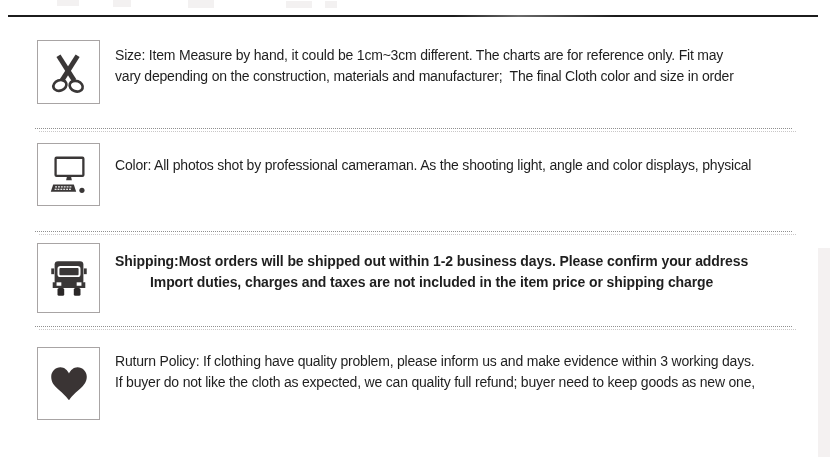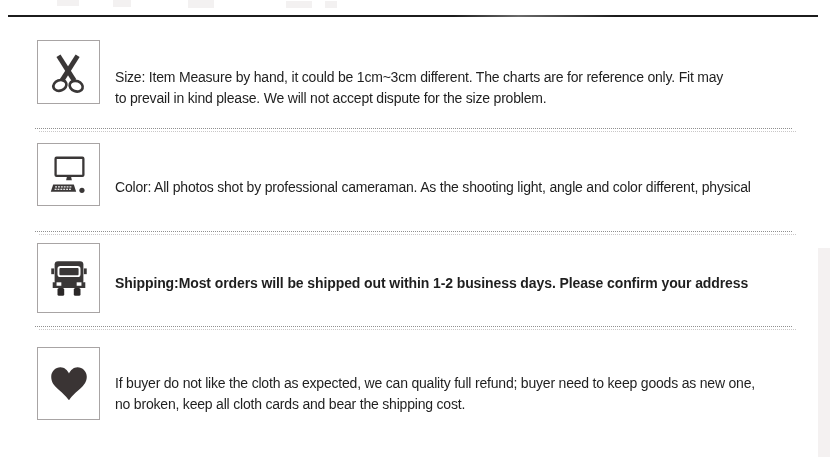--- a/index.html
+++ b/index.html
@@ -15,21 +15,21 @@
     background:linear-gradient(90deg,#1c1c1c 0%,#1c1c1c 55%,#6a6a6a 63%,#1c1c1c 75%,#1c1c1c 100%);
   }
   .policy-section { position:absolute; left:0; width:830px; }
   .icon-box {
     position:absolute; left:37px; top:0; width:61px;
     background:#fff; border:1px solid #a8a4a4;
     display:flex; align-items:center; justify-content:center;
     box-sizing:content-box;
   }
   .icon-box svg { display:block; }
-  .text-block { position:absolute; left:115px;margin-top:22px; }
+  .text-block { position:absolute; left:115px; }
   .line {
     white-space:pre; font-size:14px; line-height:21px;
     letter-spacing:-0.2px; color:#1f1f1f;
   }
   .bold .line { font-weight:bold; letter-spacing:-0.1px;text-align:center; }
   .dotted-sep {
     position:absolute; left:35px; width:757px; height:0;
     border-top:1px dotted #8f8f8f;
   }
   .dotted-sep::after {
@@ -60,21 +60,21 @@
         <g stroke="#3a3737" fill="none">
           <line x1="13" y1="7" x2="29.5" y2="33" stroke-width="5"></line>
           <line x1="33" y1="7" x2="16.5" y2="33" stroke-width="5"></line>
           <ellipse cx="14.5" cy="38" rx="7" ry="5.4" stroke-width="2.8" transform="rotate(-20 14.5 38)"></ellipse>
           <ellipse cx="31.5" cy="38.8" rx="7" ry="5.4" stroke-width="2.8" transform="rotate(20 31.5 38.8)"></ellipse>
         </g>
       </svg>
     </div>
     <div class="text-block" style="top:5px">
       <div class="line">Size: Item Measure by hand, it could be 1cm~3cm different. The charts are for reference only. Fit may</div>
-      <div class="line">to prevail in kind please. We will not accept dispute for the size problem.</div>
+      <div class="line">vary depending on the construction, materials and manufacturer;  The final Cloth color and size in order</div>
     </div>
   </section>
 
   <div class="dotted-sep" style="top:128px"></div>
 
   <section class="policy-section" style="top:143px;height:80px">
     <div class="icon-box" style="height:61px">
       <svg width="46" height="46" viewBox="0 0 48 48" aria-hidden="true">
         <rect x="10" y="6" width="29" height="19" rx="1" fill="none" stroke="#3a3737" stroke-width="2.4"></rect>
         <path d="M22 25 L21 29.5 L27 29.5 L26 25 Z" fill="#3a3737"></path>
@@ -90,21 +90,21 @@
             <rect x="12" y="38.3" width="2" height="1.2"></rect>
           <rect x="15" y="38.3" width="2" height="1.2"></rect>
             <rect x="18" y="38.3" width="2" height="1.2"></rect>
           <rect x="21" y="38.3" width="2" height="1.2"></rect>
             <rect x="24" y="38.3" width="2" height="1.2"></rect>
         </g>
         <circle cx="37.5" cy="40" r="2.7" fill="#3a3737"></circle>
       </svg>
     </div>
     <div class="text-block" style="top:12px">
-      <div class="line">Color: All photos shot by professional cameraman. As the shooting light, angle and color different, physical</div>
+      <div class="line">Color: All photos shot by professional cameraman. As the shooting light, angle and color displays, physical</div>
     </div>
   </section>
 
   <div class="dotted-sep" style="top:231px"></div>
 
   <section class="policy-section bold" style="top:243px;height:84px">
     <div class="icon-box" style="height:68px">
       <svg width="46" height="48" viewBox="0 0 48 48" aria-hidden="true">
         <rect x="5.5" y="14" width="3" height="6" fill="#3a3737"></rect>
         <rect x="39.5" y="14" width="3" height="6" fill="#3a3737"></rect>
@@ -112,31 +112,32 @@
         <path d="M7 28.5 h34 v6 h-34 z" fill="#3a3737"></path>
         <rect x="13" y="12.5" width="22" height="9.5" rx="2" fill="none" stroke="#ffffff" stroke-width="2"></rect>
         <rect x="11" y="28.5" width="5" height="3.6" fill="#ffffff"></rect>
         <rect x="32" y="28.5" width="5" height="3.6" fill="#ffffff"></rect>
         <rect x="12" y="34.5" width="7" height="8" rx="1.6" fill="#2b2828"></rect>
         <rect x="29" y="34.5" width="7" height="8" rx="1.6" fill="#2b2828"></rect>
       </svg>
     </div>
     <div class="text-block" style="top:8px">
       <div class="line">Shipping:Most orders will be shipped out within 1-2 business days. Please confirm your address</div>
+      <div class="line">Import duties, charges and taxes are not included in the item price or shipping charge</div>
     </div>
   </section>
 
   <div class="dotted-sep" style="top:326px"></div>
 
   <section class="policy-section" style="top:347px;height:95px">
     <div class="icon-box" style="height:71px">
       <svg width="40" height="38" viewBox="0 0 36 34" aria-hidden="true">
         <path d="M25.6 2 c-3.4 0 -6.3 2.7 -7.6 5.6 C16.7 4.7 13.8 2 10.4 2 C5.8 2 2 5.8 2 10.4 c0 9.4 9.5 11.9 16 21.2 c6.1 -9.3 16 -12.1 16 -21.2 C34 5.8 30.2 2 25.6 2 z" fill="#3a3434"></path>
       </svg>
     </div>
     <div class="text-block" style="top:4px">
+      <div class="line">Ruturn Policy: If clothing have quality problem, please inform us and make evidence within 3 working days.</div>
       <div class="line">If buyer do not like the cloth as expected, we can quality full refund; buyer need to keep goods as new one,</div>
-      <div class="line">no broken, keep all cloth cards and bear the shipping cost.</div>
     </div>
   </section>
 
   <div class="right-strip"></div>
 </div>
 
 </body></html>

